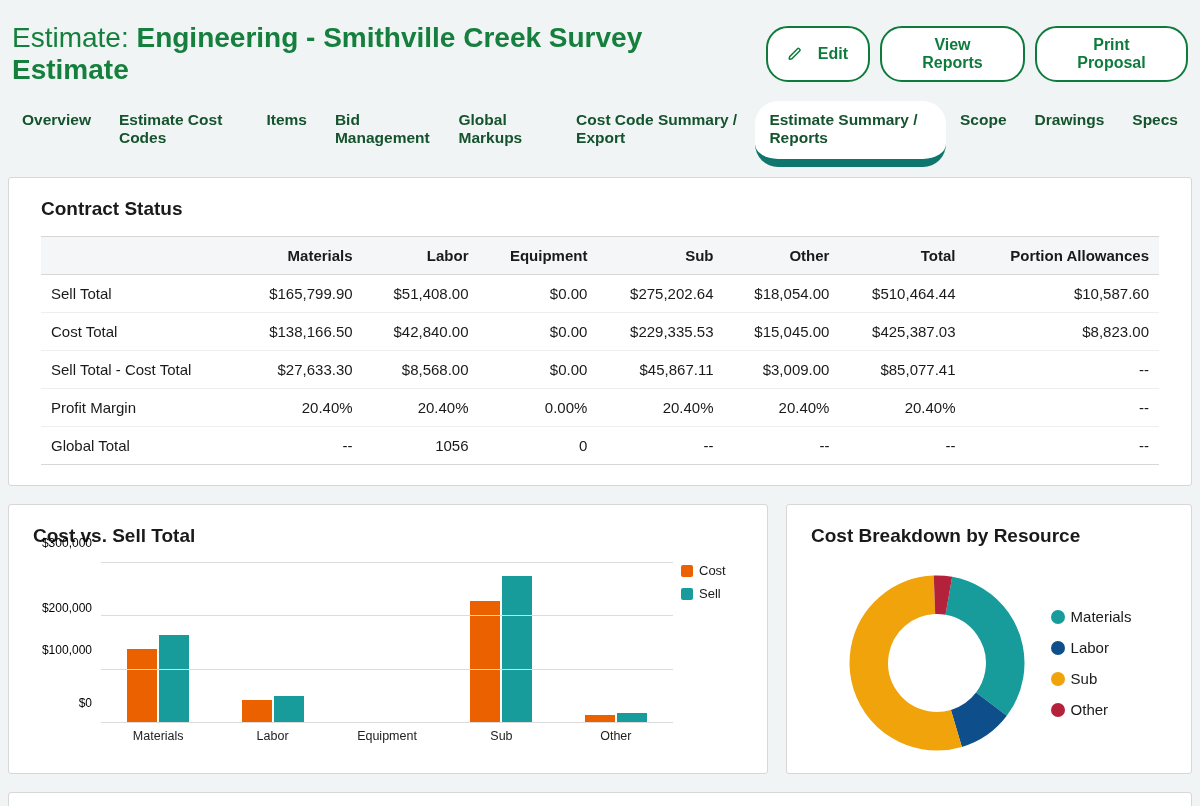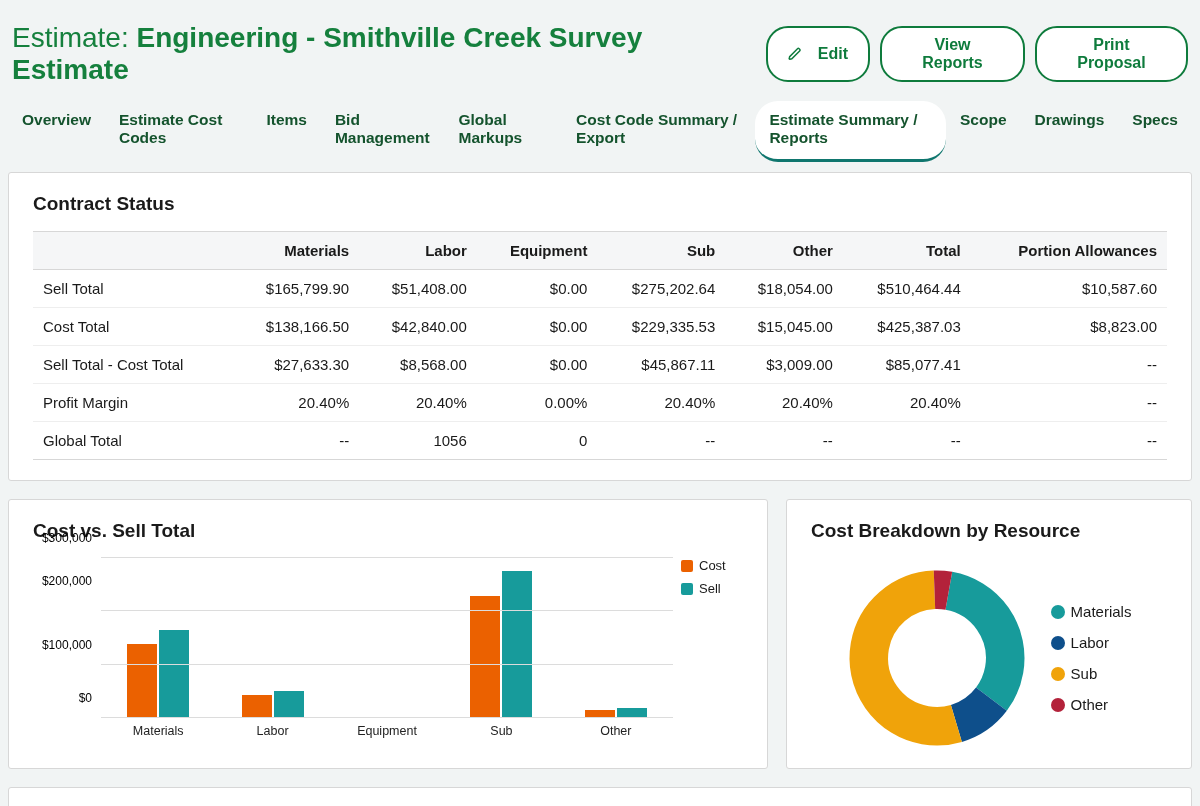--- a/index.html
+++ b/index.html
@@ -48,30 +48,30 @@
 .tab {
   padding: 10px 14px 12px;
   font-size: 15.5px;
   font-weight: 700;
   color: #14532d;
   cursor: pointer;
   position: relative;
 }
 .tab.active {
   background: #fff;
-  border-bottom: 3px solid #0f766e;
+  border-bottom: 8px solid #0f766e;
   border-radius: 23px;
 }
 
 .card {
   background: #fff;
   border: 1px solid #d7d7d7;
   border-radius: 3px;
   margin: 10px 8px 18px;
-  padding: 20px 24px;
+  padding: 20px 32px;
 }
 .card-title {
   font-size: 19px;
   font-weight: 700;
   margin-bottom: 16px;
 }
 
 .status-table {
   width: 100%;
   border-collapse: collapse;
@@ -296,21 +296,21 @@
 </div>
 
 <div class="row2">
   <div class="card-chart1">
     <div class="card-title">Cost vs. Sell Total</div>
     <div class="bar-chart-wrap">
       <div class="bar-chart" id="bar-chart">
         <div class="y-axis" id="y-axis">
             <div class="y-tick" style="bottom: 20px;">$0</div>
             <div class="y-tick" style="bottom: 73.3333px;">$100,000</div>
-            <div class="y-tick" style="bottom: 137px; margin-left: 36px;">$200,000</div>
+            <div class="y-tick" style="bottom: 115px; margin-left: 36px;">$200,000</div>
             <div class="y-tick" style="bottom: 180px;">$300,000</div>
           </div>
         <div class="plot" id="bar-plot">
             <div class="group">
               <div class="bar cost" style="height: 73.6888px;"></div>
               <div class="bar sell" style="height: 88.4266px;"></div>
             </div>
             <div class="group">
               <div class="bar cost" style="height: 22.848px;"></div>
               <div class="bar sell" style="height: 27.4176px;"></div>

